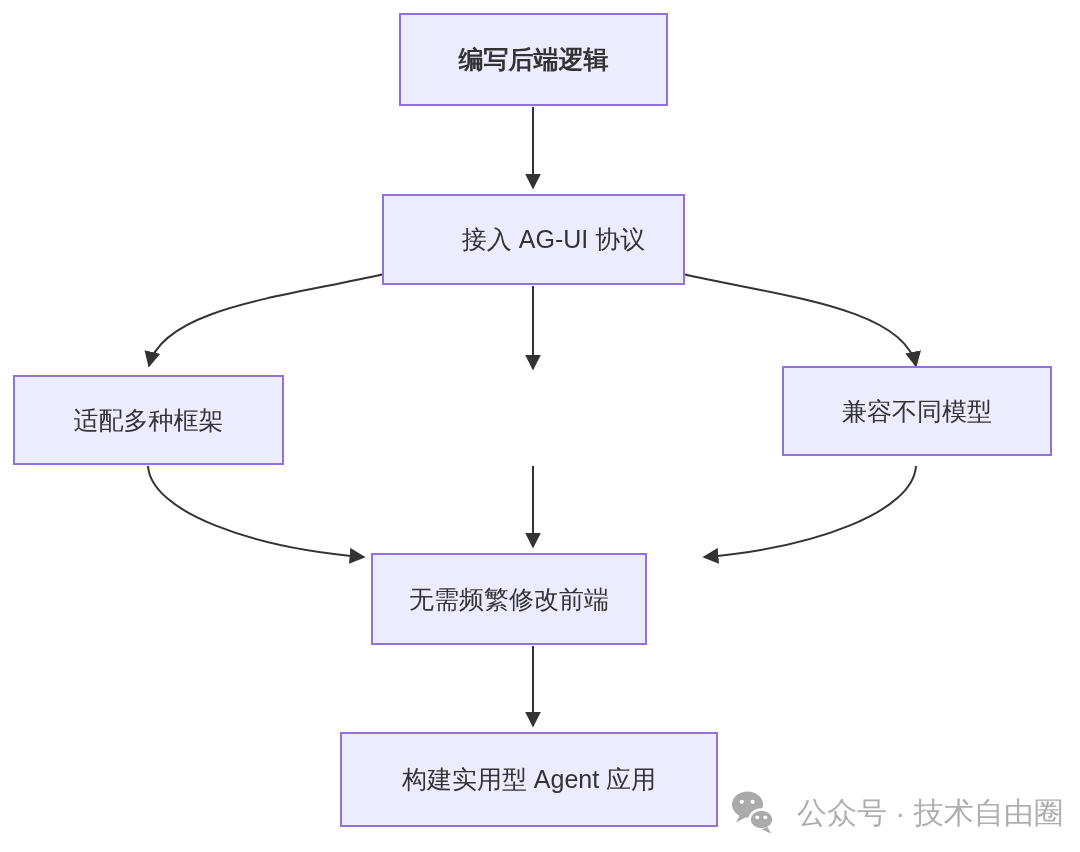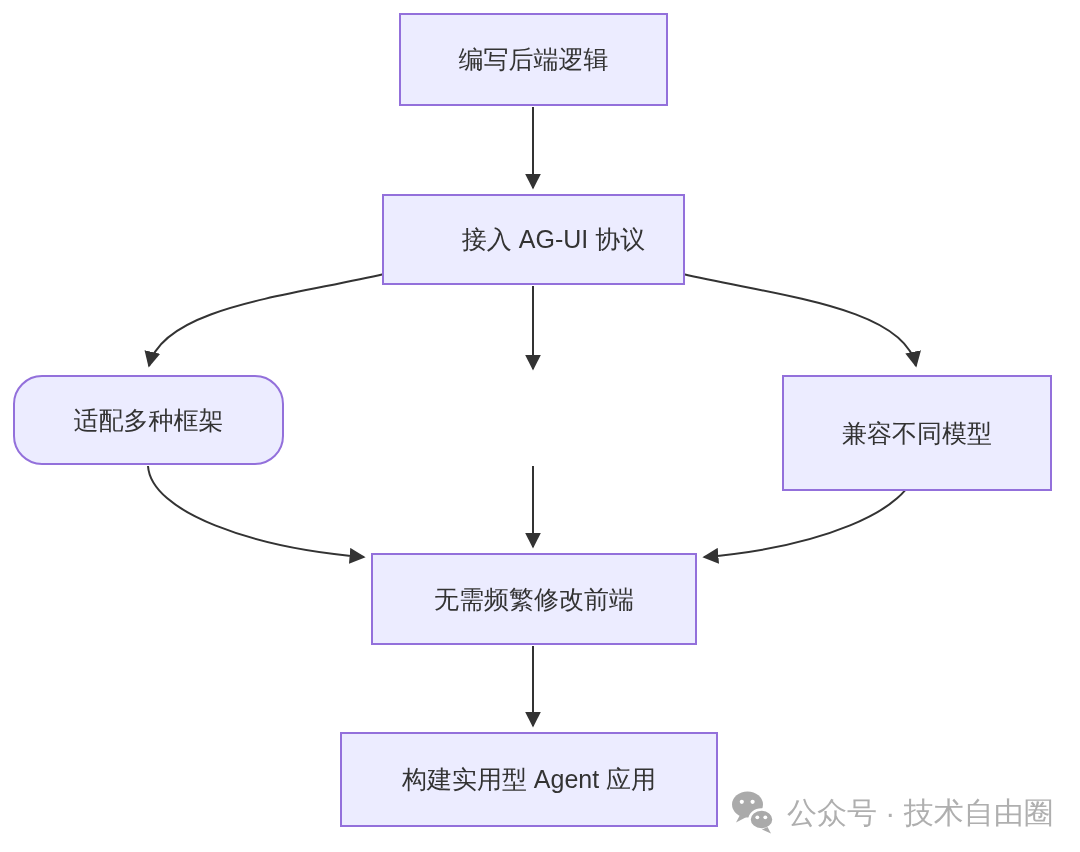--- a/index.html
+++ b/index.html
@@ -31,34 +31,34 @@
     background: #ECECFF;
     border: 2px solid #9370DB;
     color: #333333;
     font-size: 25px;
     display: flex;
     align-items: center;
     justify-content: center;
     text-align: center;
     white-space: nowrap;
   }
-  .node-a { left: 399px; top: 13px;  width: 269px; height: 93px; }
+  .node-a { left: 399px; top: 13px;  width: 269px; height: 93px; font-weight: bold; }
   .node-b { left: 382px; top: 194px; width: 303px; height: 91px; padding-left: 40px; }
-  .node-c { left: 13px;  top: 375px; width: 271px; height: 90px; border-radius: 29px; }
+  .node-c { left: 13px;  top: 375px; width: 271px; height: 90px; }
   .node-d { left: 370px; top: 375px; width: 327px; height: 90px; }
-  .node-e { left: 782px; top: 375px; width: 270px; height: 116px; }
-  .node-f { left: 371px; top: 553px; width: 326px; height: 92px; }
+  .node-e { left: 782px; top: 366px; width: 270px; height: 90px; }
+  .node-f { left: 371px; top: 553px; width: 276px; height: 92px; }
   .node-g { left: 340px; top: 732px; width: 378px; height: 95px; }
   .watermark {
     position: absolute;
     left: 731px;
     top: 791px;
     display: flex;
     align-items: center;
-    gap: 12px;
+    gap: 22px;
     color: #AFAFAF;
     font-size: 30px;
     white-space: nowrap;
   }
   .watermark .wicon {
     display: block;
     flex: 0 0 auto;
   }
 </style>
 </head>

